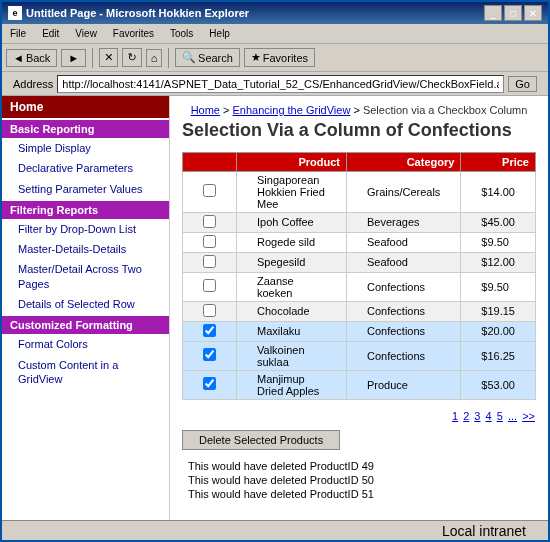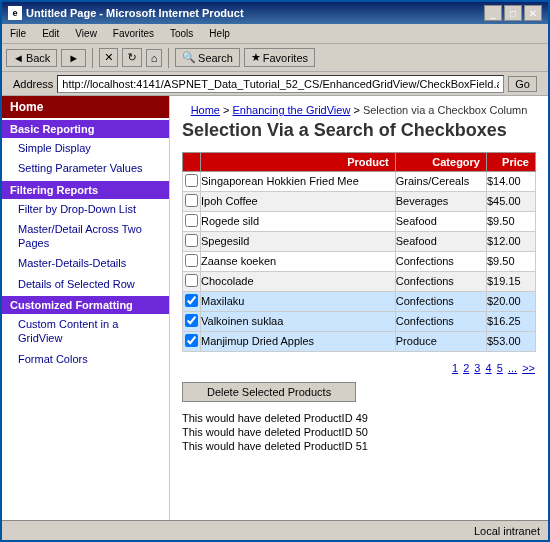--- a/index.html
+++ b/index.html
@@ -28,61 +28,61 @@
     .address-label { font-size: 11px; }
     .address-input { flex: 1; border: 1px inset #888; background: white; padding: 1px 4px; font-size: 11px; height: 18px; }
     .go-btn { background: #d4d0c8; border: 1px solid #888; padding: 1px 6px; font-size: 11px; cursor: pointer; }
 
     
     .main { display: flex; flex: 1; overflow: hidden; background: white; }
 
     
     .sidebar { width: 168px; background: white; border-right: 1px solid #ccc; overflow-y: auto; flex-shrink: 0; }
     .sidebar-header { background: #8B0000; color: white; padding: 4px 8px; font-size: 12px; font-weight: bold; }
-    .sidebar-section-header { background: #6d28d9; color: white; padding: 3px 8px; font-size: 11px; font-weight: bold; margin-top: 2px; }
+    .sidebar-section-header { background: #a21caf; color: white; padding: 3px 8px; font-size: 11px; font-weight: bold; margin-top: 2px; }
     .sidebar-item { padding: 3px 10px 3px 16px; font-size: 11px; color: #00008B; cursor: pointer; line-height: 1.3; }
 
     
     .content { flex: 1; padding: 8px 12px; overflow-y: auto; background: white; }
     .breadcrumb { text-align: center; font-size: 11px; margin-bottom: 4px; }
     .breadcrumb a { color: #0000cc; text-decoration: underline; }
     .breadcrumb span { color: #333; }
     .page-title { font-size: 18px; font-weight: bold; color: #333; margin-bottom: 10px; line-height: 1.2; }
 
     
     .data-table { border-collapse: collapse; width: 100%; margin-bottom: 10px; }
     .data-table th { background: #cc0000; color: white; padding: 3px 6px; text-align: right; font-size: 11px; border: 1px solid #999; }
-    .data-table td { padding: 2px 0; font-size: 11px; border: 1px solid #ccc; }
+    .data-table td { padding: 2px 20px; font-size: 11px; border: 1px solid #ccc; }
     .data-table tr:nth-child(even) { background: #f0f0f0; }
     .data-table tr:nth-child(odd) { background: white; }
     .checkbox-cell { width: 18px; text-align: center; }
     .checked-row { background: #cce5ff !important; }
 
     
     .pagination { text-align: right; font-size: 11px; margin-bottom: 8px; }
     .pagination a { color: #0000cc; text-decoration: underline; margin: 0 1px; }
 
     
-    .delete-btn { background: #d4d0c8; border: 1px solid #888; padding: 3px 24px; font-size: 11px; cursor: pointer; margin-bottom: 8px; }
-
-    
-    .message { font-size: 11px; margin: 2px 0; }
-
-    
-    .status-bar { background: #d4d0c8; border-top: 1px solid #888; padding: 2px 8px; font-size: 11px; display: flex; justify-content: flex-end; align-items: center; height: 20px; }
+    .delete-btn { background: #d4d0c8; border: 1px solid #888; padding: 3px 16px; font-size: 11px; cursor: pointer; margin-bottom: 8px; }
+
+    
+    .message { font-size: 11px; margin: 2px 6px; }
+
+    
+    .status-bar { background: #d4d0c8; border-top: 1px solid #888; padding: 2px 22px; font-size: 14px; display: flex; justify-content: flex-end; align-items: center; height: 20px; }
   </style>
 </head>
 <body>
 
 <div class="window">
 
   <div class="title-bar">
     <div class="title-bar-text">
       <div class="title-bar-icon">e</div>
-      <span>Untitled Page - Microsoft Internet Product</span>
+      <span>Untitled Page - Microsoft Hokkien Explorer</span>
     </div>
     <div class="title-bar-buttons">
       <div class="tb-btn">_</div>
       <div class="tb-btn">□</div>
       <div class="tb-btn">✕</div>
     </div>
   </div>
 
   <div class="menu-bar">
     <span class="menu-item">File</span>
@@ -110,38 +110,39 @@
     <input class="address-input" type="text" value="http://localhost:4141/ASPNET_Data_Tutorial_52_CS/EnhancedGridView/CheckBoxField.aspx" style="">
     <button class="go-btn">Go</button>
   </div>
 
   <div class="main">
 
     <div class="sidebar">
       <div class="sidebar-header">Home</div>
       <div class="sidebar-section-header">Basic Reporting</div>
       <div class="sidebar-item">Simple Display</div>
+      <div class="sidebar-item">Declarative Parameters</div>
       <div class="sidebar-item">Setting Parameter Values</div>
       <div class="sidebar-section-header">Filtering Reports</div>
       <div class="sidebar-item">Filter by Drop-Down List</div>
+      <div class="sidebar-item">Master-Details-Details</div>
       <div class="sidebar-item">Master/Detail Across Two Pages</div>
-      <div class="sidebar-item">Master-Details-Details</div>
       <div class="sidebar-item">Details of Selected Row</div>
       <div class="sidebar-section-header">Customized Formatting</div>
+      <div class="sidebar-item">Format Colors</div>
       <div class="sidebar-item">Custom Content in a GridView</div>
-      <div class="sidebar-item">Format Colors</div>
     </div>
 
     <div class="content">
       <div class="breadcrumb">
         <a>Home</a> &gt;
         <a>Enhancing the GridView</a> &gt;
         <span>Selection via a Checkbox Column</span>
       </div>
-      <div class="page-title">Selection Via a Search of Checkboxes</div>
+      <div class="page-title">Selection Via a Column of Confections</div>
 
       <table class="data-table">
         <thead>
           <tr>
             <th></th>
             <th>Product</th>
             <th>Category</th>
             <th>Price</th>
           </tr>
         </thead>

